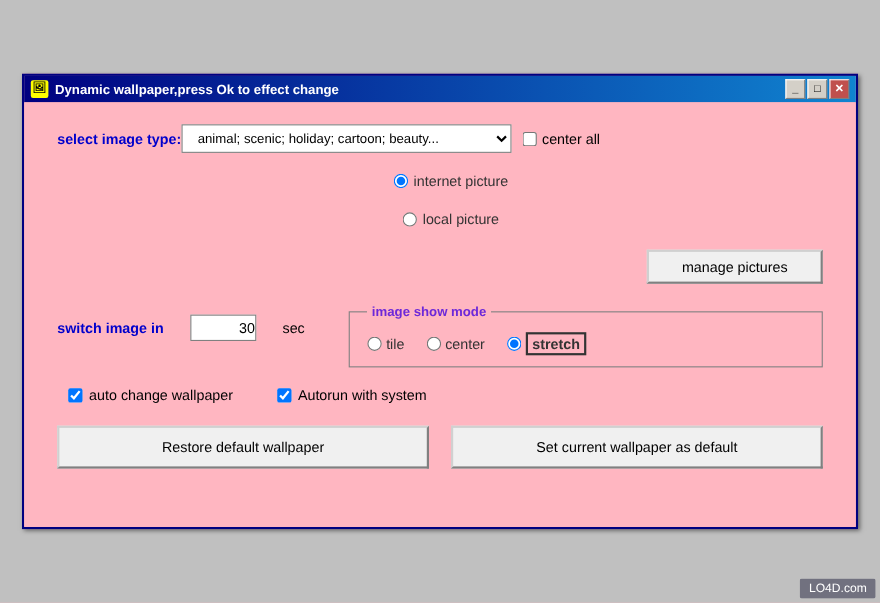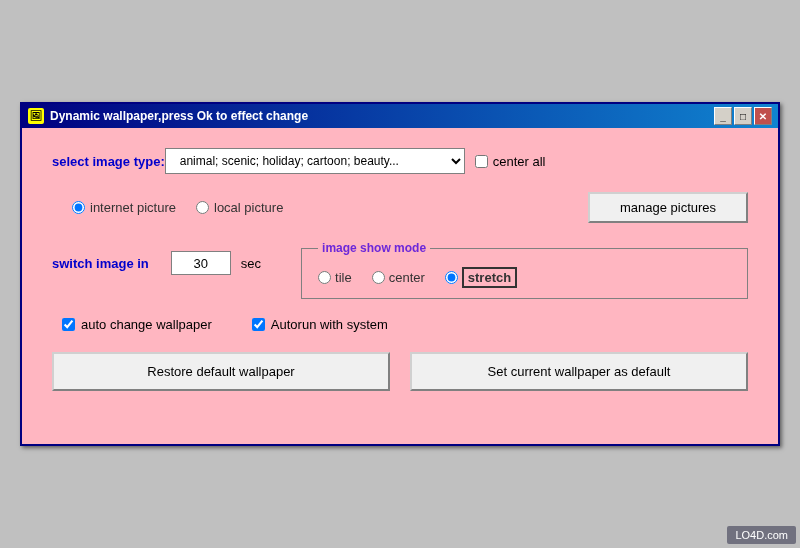--- a/index.html
+++ b/index.html
@@ -104,20 +104,21 @@
       gap: 5px;
       margin-left: 10px;
     }
     
     .row2 {
       display: flex;
       align-items: center;
       gap: 20px;
       margin-bottom: 18px;
       margin-left: 20px;
+      flex-direction: column;
     }
     .radio-label {
       display: flex;
       align-items: center;
       gap: 5px;
       font-size: 13px;
       color: #333;
     }
     .manage-btn {
       margin-left: auto;
@@ -134,31 +135,30 @@
     
     .row3 {
       display: flex;
       align-items: flex-start;
       gap: 20px;
       margin-bottom: 18px;
     }
     .switch-section {
       display: flex;
       align-items: center;
-      gap: 10px;
+      gap: 24px;
       margin-top: 10px;
     }
     .switch-input {
       width: 60px;
       height: 24px;
       border: 1px solid #808080;
-      text-align: center;
+      text-align: right;
       font-size: 13px;
       background: white;
-      margin-left: 12px;
     }
     .image-show-mode-box {
       border: 1px solid #808080;
       padding: 8px 16px 10px 16px;
       position: relative;
       margin-left: 20px;
       flex: 1;
     }
     .image-show-mode-box legend {
       color: #6d28d9;

